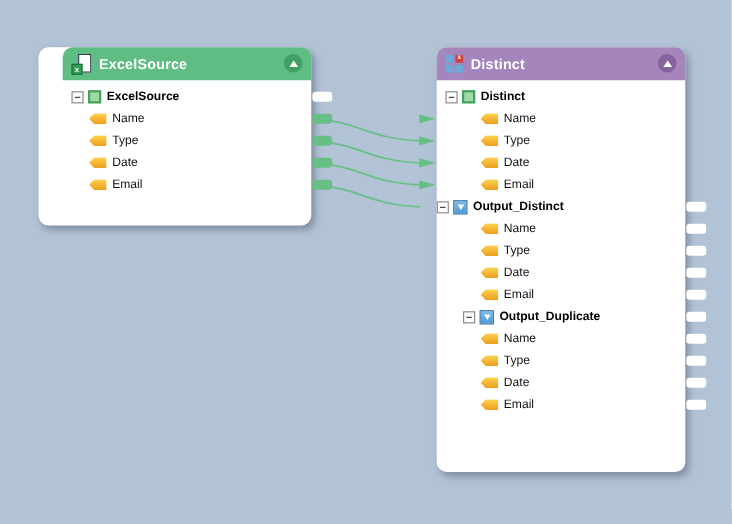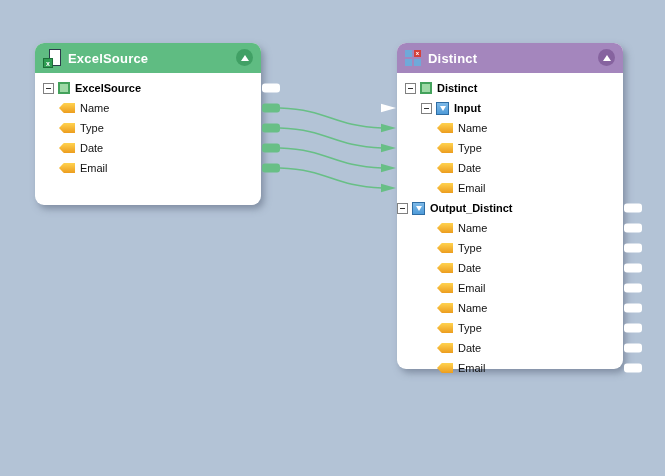--- a/index.html
+++ b/index.html
@@ -1,22 +1,22 @@
 <!DOCTYPE html>
 <html><head>
 <meta charset="utf-8">
 <style>
   html,body{margin:0;padding:0;}
   body{font-family:"Liberation Sans",sans-serif;}
   .canvas{position:relative;width:665px;height:476px;background:#b3c3d6;overflow:hidden;}
   #wires{position:absolute;left:0;top:0;z-index:0;}
   .node{position:absolute;background:#ffffff;border-radius:9px;z-index:1;
         box-shadow:3px 4px 7px rgba(90,100,122,.55);}
-  #node-0{left:35px;top:43px;width:226px;height:162px;}
-  #node-1{left:397px;top:43px;width:226px;height:326px;}
+  #node-0{left:35px;top:43px;width:226px;height:162px;padding-left:22px;}
+  #node-1{left:397px;top:43px;width:226px;height:386px;}
   .node-header{height:30px;border-radius:9px 9px 0 0;display:flex;align-items:center;
                padding:0 8px;position:relative;}
   .node-title{color:#ffffff;font-weight:bold;font-size:13px;margin-left:7px;
               letter-spacing:.2px;}
   .collapse-btn{position:absolute;right:8px;top:6px;width:17px;height:17px;border-radius:50%;
                 display:flex;align-items:center;justify-content:center;cursor:pointer;border:none;}
   .collapse-tri{width:0;height:0;border-left:4px solid transparent;border-right:4px solid transparent;
                 border-bottom:6px solid #ffffff;}
   .node-body{padding-top:5px;}
   .row{position:relative;height:20px;display:flex;align-items:center;box-sizing:border-box;}
@@ -118,26 +118,20 @@
       <button class="collapse-btn" style="background: rgb(134, 99, 159);">
         <span class="collapse-tri"></span>
       </button>
     </div>
     <div class="node-body">
         <div class="row" style="padding-left: 8px;">
           <span class="expander"></span>
           <span class="icon-root"></span>
           <span class="lbl bold">Distinct</span>
         </div>
-        <div class="row" style="padding-left: 24px;">
-          <span class="expander"></span>
-          <span class="icon-collection"></span>
-          <span class="lbl bold">Input</span>
-          <span class="port-left" style="background: rgb(255, 255, 255);"></span>
-        </div>
         <div class="row" style="padding-left: 40px;">
           <span class="icon-field"></span>
           <span class="lbl">Name</span>
           <span class="port-left" style="background: rgb(104, 191, 134);"></span>
         </div>
         <div class="row" style="padding-left: 40px;">
           <span class="icon-field"></span>
           <span class="lbl">Type</span>
           <span class="port-left" style="background: rgb(104, 191, 134);"></span>
         </div>
@@ -168,20 +162,26 @@
           <span class="port-right" style="background: rgb(255, 255, 255);"></span>
         </div>
         <div class="row" style="padding-left: 40px;">
           <span class="icon-field"></span>
           <span class="lbl">Date</span>
           <span class="port-right" style="background: rgb(255, 255, 255);"></span>
         </div>
         <div class="row" style="padding-left: 40px;">
           <span class="icon-field"></span>
           <span class="lbl">Email</span>
+          <span class="port-right" style="background: rgb(255, 255, 255);"></span>
+        </div>
+        <div class="row" style="padding-left: 24px;">
+          <span class="expander"></span>
+          <span class="icon-collection"></span>
+          <span class="lbl bold">Output_Duplicate</span>
           <span class="port-right" style="background: rgb(255, 255, 255);"></span>
         </div>
         <div class="row" style="padding-left: 40px;">
           <span class="icon-field"></span>
           <span class="lbl">Name</span>
           <span class="port-right" style="background: rgb(255, 255, 255);"></span>
         </div>
         <div class="row" style="padding-left: 40px;">
           <span class="icon-field"></span>
           <span class="lbl">Type</span>

